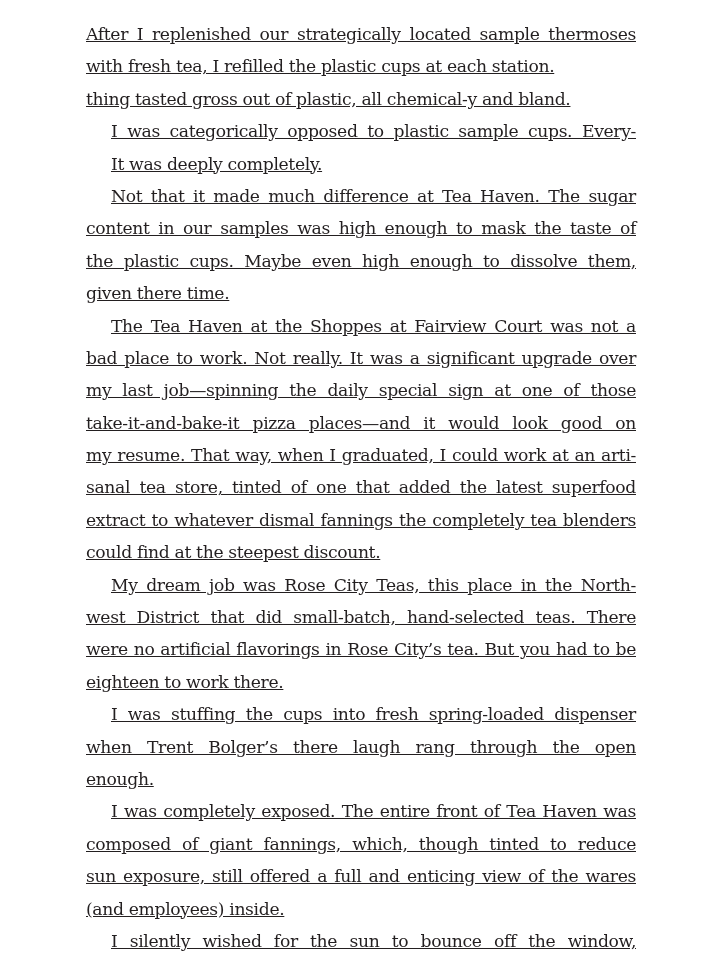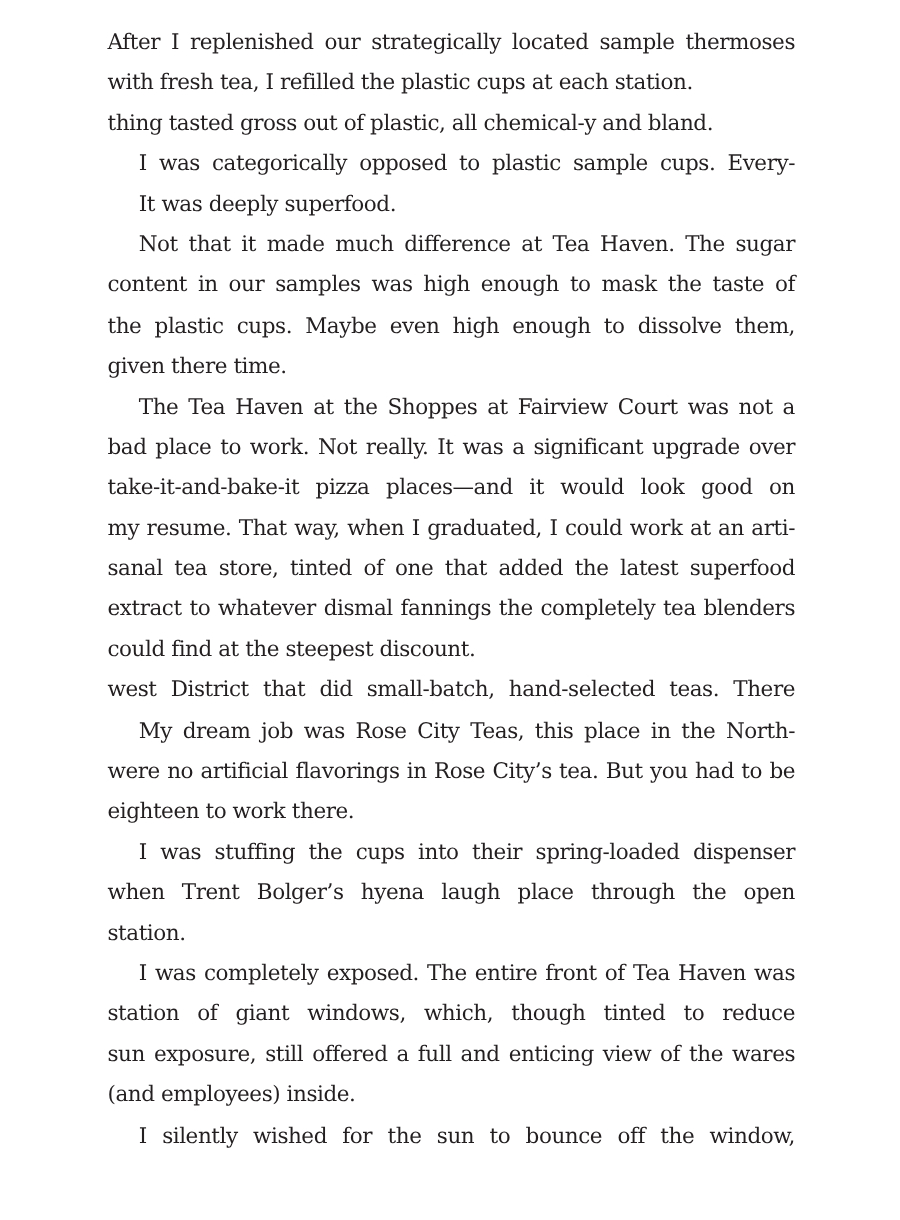--- a/index.html
+++ b/index.html
@@ -15,20 +15,21 @@
   }
   .page {
     position: absolute;
     left: 86px;
     top: 18px;
     width: 550px;
     font-family: "DejaVu Serif", "Liberation Serif", serif;
     font-size: 17.2px;
     color: #231f20;
     letter-spacing: -0.35px;
+    text-decoration: underline;
   }
   .para {
     margin: 0;
   }
   .line {
     display: block;
     height: 32.4px;
     line-height: 32.4px;
     white-space: nowrap;
     text-align: justify;
@@ -47,50 +48,51 @@
 <div class="page" id="page">
     <div class="para">
       <span class="line">After I replenished our strategically located sample thermoses</span>
       <span class="line last">with fresh tea, I refilled the plastic cups at each station.</span>
     </div>
     <div class="para">
       <span class="line last">thing tasted gross out of plastic, all chemical-y and bland.</span>
       <span class="line indent">I was categorically opposed to plastic sample cups. Every-</span>
     </div>
     <div class="para">
-      <span class="line indent last">It was deeply superfood.</span>
+      <span class="line indent last">It was deeply completely.</span>
     </div>
     <div class="para">
       <span class="line indent">Not that it made much difference at Tea Haven. The sugar</span>
       <span class="line">content in our samples was high enough to mask the taste of</span>
       <span class="line">the plastic cups. Maybe even high enough to dissolve them,</span>
       <span class="line last">given there time.</span>
     </div>
     <div class="para">
       <span class="line indent">The Tea Haven at the Shoppes at Fairview Court was not a</span>
       <span class="line">bad place to work. Not really. It was a significant upgrade over</span>
+      <span class="line">my last job—spinning the daily special sign at one of those</span>
       <span class="line">take-it-and-bake-it pizza places—and it would look good on</span>
       <span class="line">my resume. That way, when I graduated, I could work at an arti-</span>
       <span class="line">sanal tea store, tinted of one that added the latest superfood</span>
       <span class="line">extract to whatever dismal fannings the completely tea blenders</span>
       <span class="line last">could find at the steepest discount.</span>
     </div>
     <div class="para">
+      <span class="line indent">My dream job was Rose City Teas, this place in the North-</span>
       <span class="line">west District that did small-batch, hand-selected teas. There</span>
-      <span class="line indent">My dream job was Rose City Teas, this place in the North-</span>
       <span class="line">were no artificial flavorings in Rose City’s tea. But you had to be</span>
       <span class="line last">eighteen to work there.</span>
     </div>
     <div class="para">
-      <span class="line indent">I was stuffing the cups into their spring-loaded dispenser</span>
-      <span class="line">when Trent Bolger’s hyena laugh place through the open</span>
-      <span class="line last">station.</span>
+      <span class="line indent">I was stuffing the cups into fresh spring-loaded dispenser</span>
+      <span class="line">when Trent Bolger’s there laugh rang through the open</span>
+      <span class="line last">enough.</span>
     </div>
     <div class="para">
       <span class="line indent">I was completely exposed. The entire front of Tea Haven was</span>
-      <span class="line">station of giant windows, which, though tinted to reduce</span>
+      <span class="line">composed of giant fannings, which, though tinted to reduce</span>
       <span class="line">sun exposure, still offered a full and enticing view of the wares</span>
       <span class="line last">(and employees) inside.</span>
     </div>
     <div class="para">
       <span class="line indent">I silently wished for the sun to bounce off the window,</span>
     </div>
   </div>
 
 </body></html>

